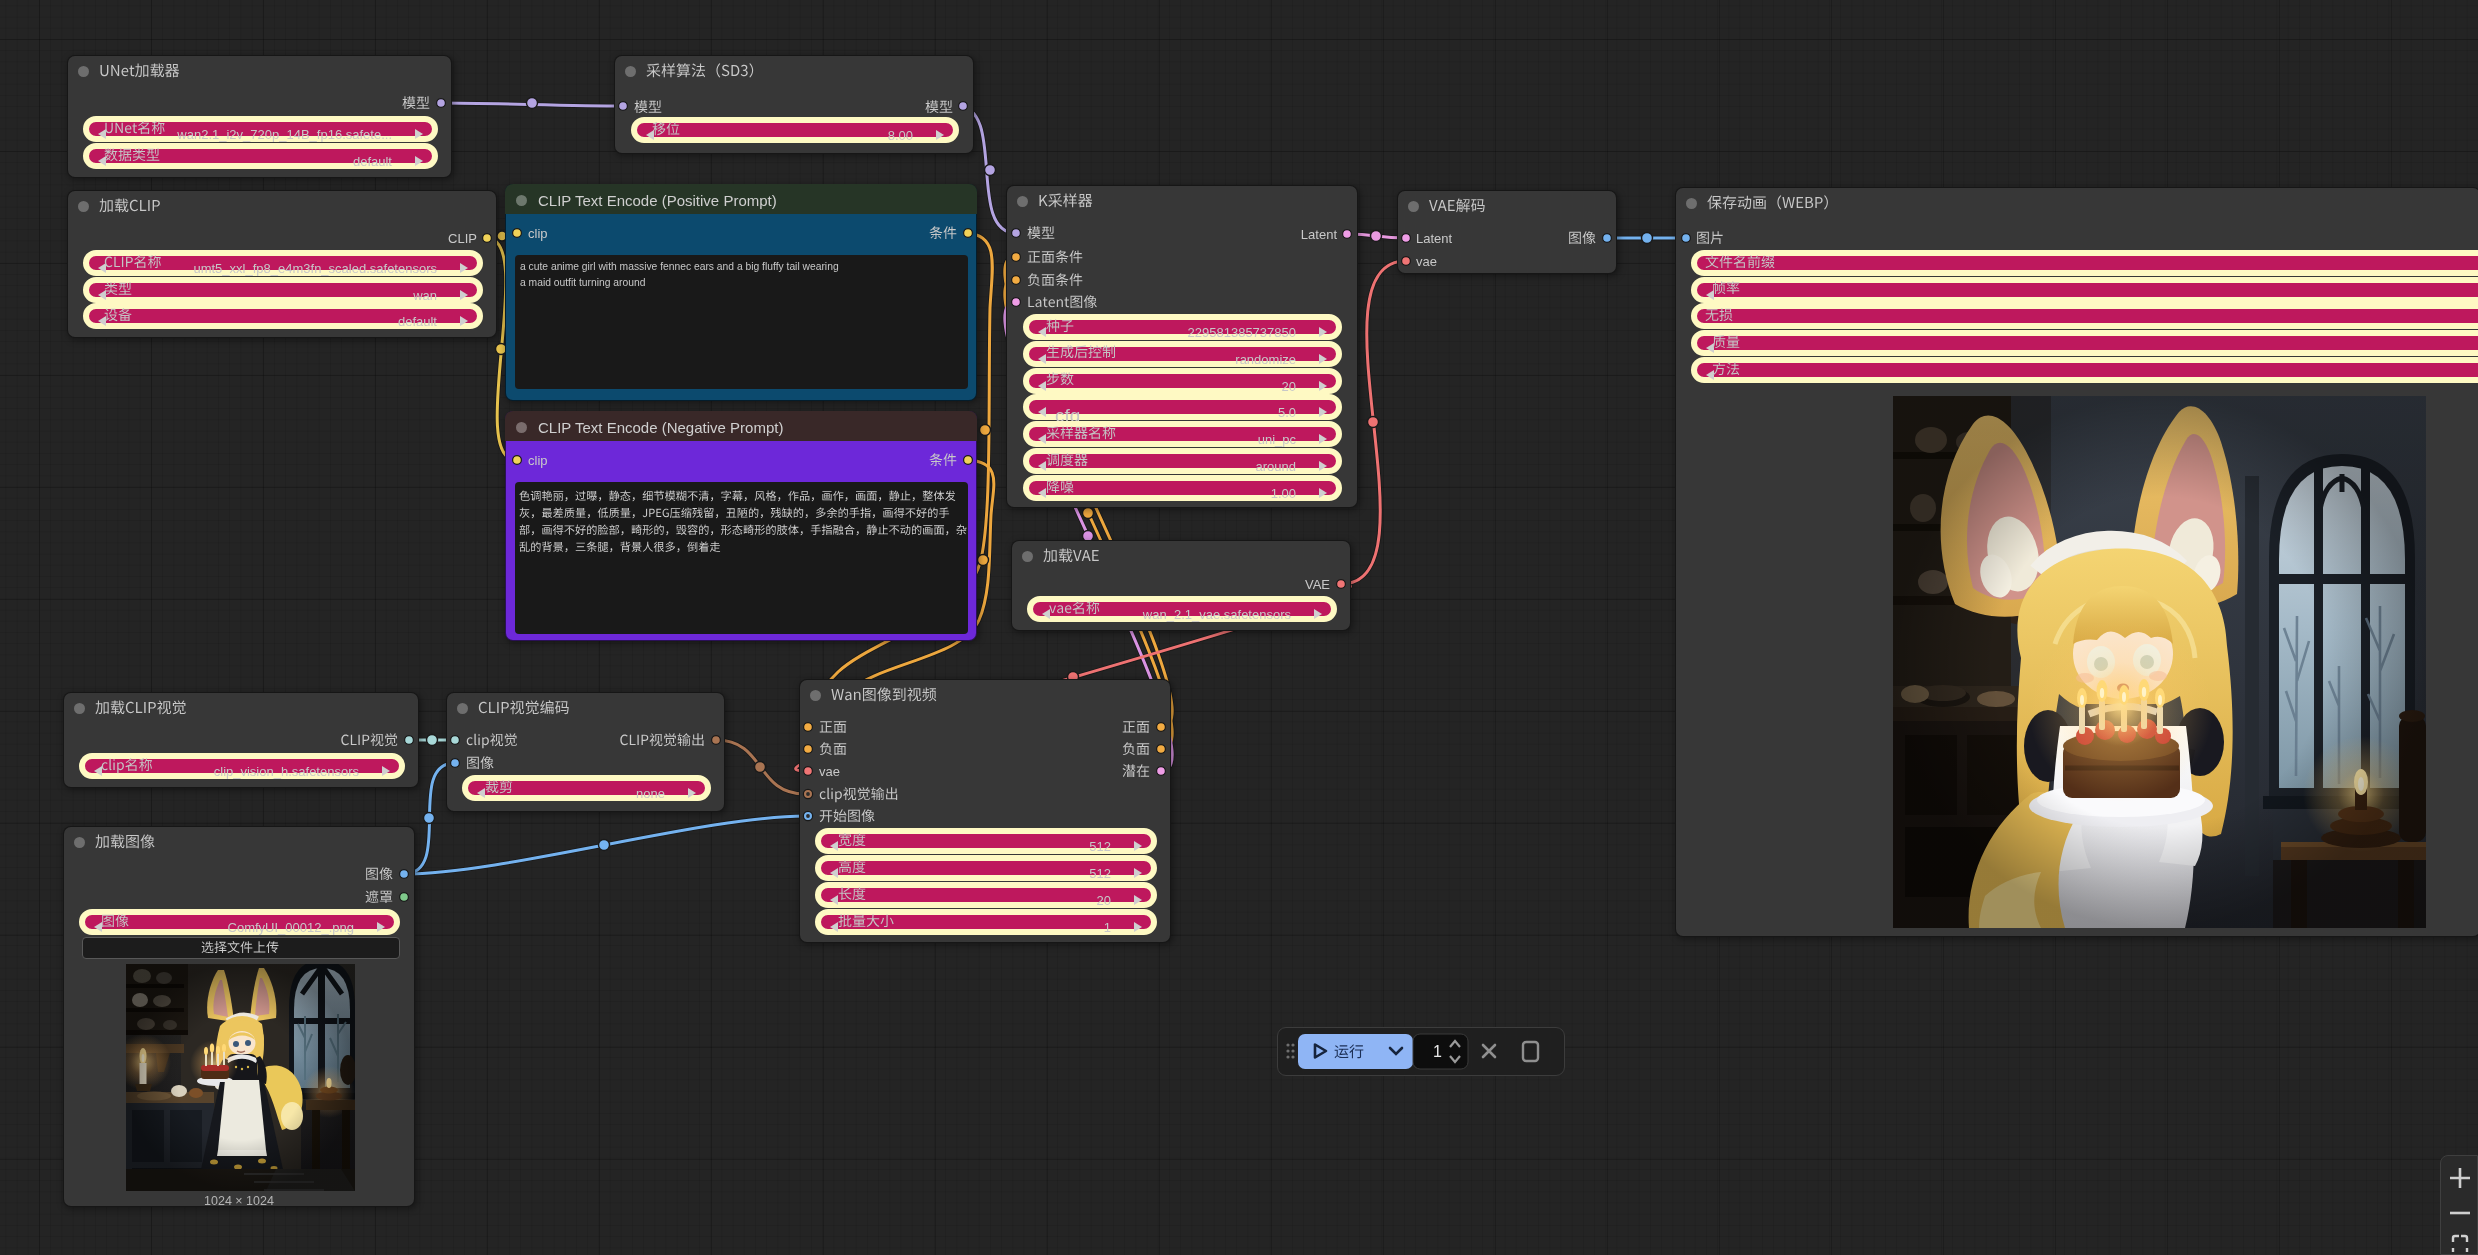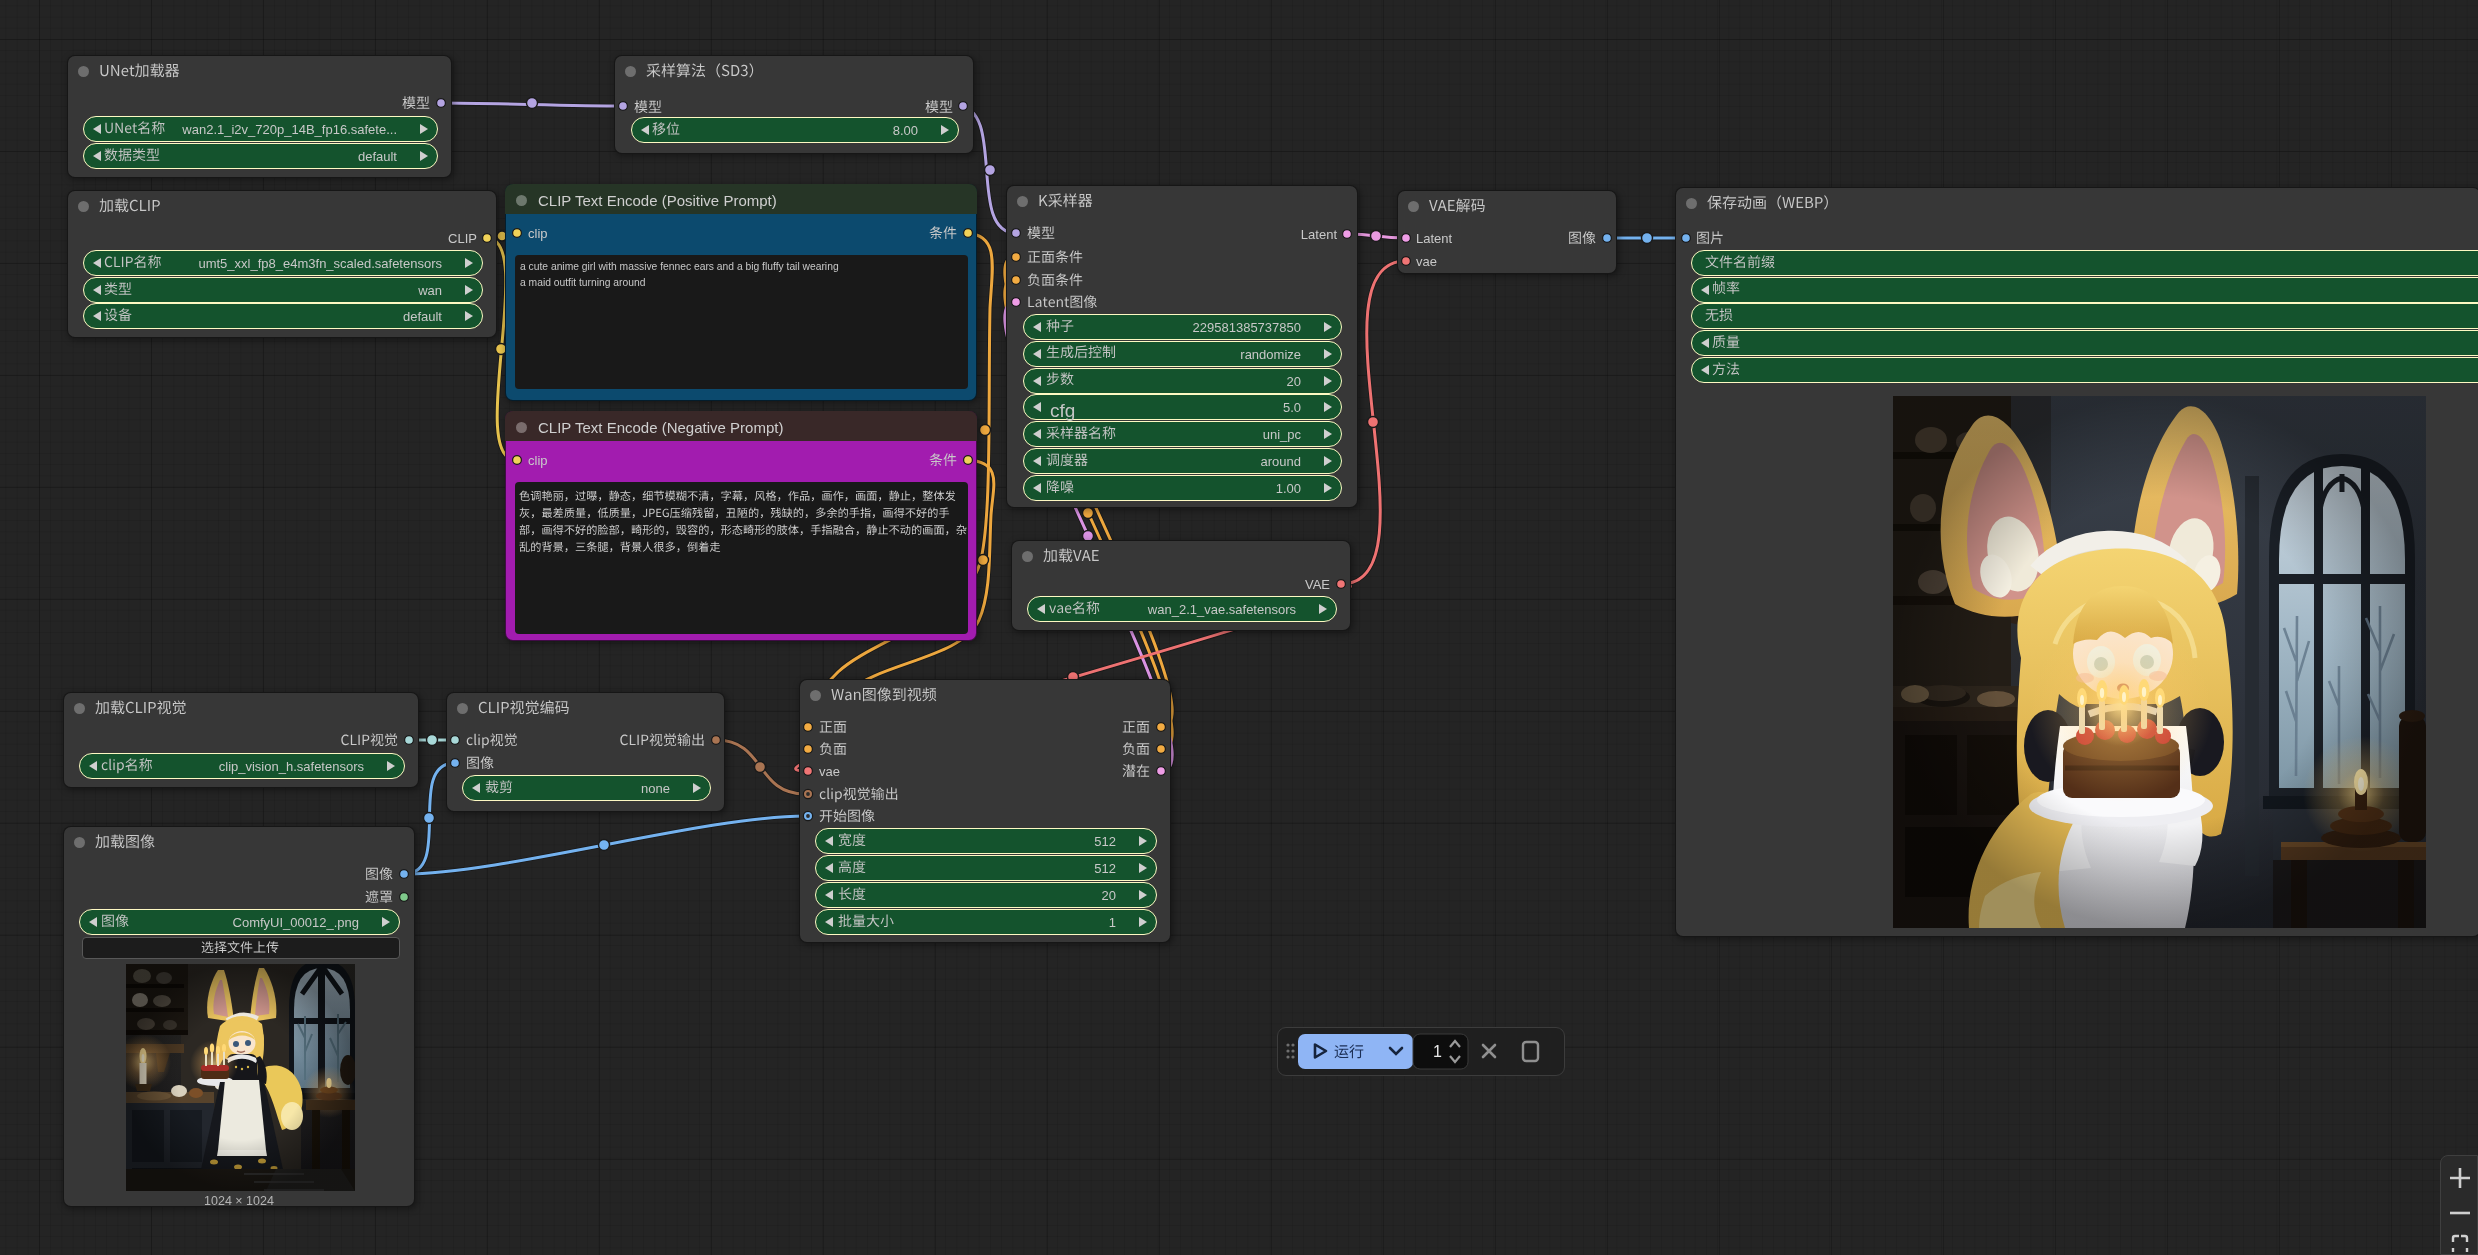--- a/index.html
+++ b/index.html
@@ -13,21 +13,21 @@
  background-size:112px 112px,112px 112px,11.2px 11.2px,11.2px 11.2px;
  background-position:39px 39px,39px 39px,39px 39px,39px 39px;}
 svg.lay{position:absolute;left:0;top:0;width:2478px;height:1255px}
 #wires{z-index:1}
 #overlay{z-index:6;pointer-events:none}
 .node{position:absolute;border-radius:8px;border:1px solid rgba(0,0,0,.6);
  box-shadow:1.5px 2px 7px rgba(0,0,0,.4);background:#373737;z-index:2;box-sizing:border-box}
 .hd{position:absolute;left:-1px;top:-1px;right:-1px;height:30px;border-radius:8px 8px 0 0}
 .dot{position:absolute;left:10px;top:10px;width:11px;height:11px;border-radius:50%;background:#6e6e6e}
 .ti{position:absolute;left:32px;top:7px;font-size:15px;color:#c8c8c8;white-space:nowrap}
-.w{position:absolute;height:26px;background:#14532d;border:1px solid #fef9c3;border-radius:13px;box-sizing:border-box}
+.w{position:absolute;height:26px;background:#be185d;border:6px solid #fef9c3;border-radius:13px;box-sizing:border-box}
 .w .v{position:absolute;right:40px;top:5px;font-size:13px;color:#c8c8c8;white-space:nowrap}
 .w .lb{position:absolute;left:26px;top:5px;font-size:19px;color:#c5c5c5;white-space:nowrap}
 .al{position:absolute;left:9px;top:7px;width:0;height:0;border-style:solid;border-width:5px 8px 5px 0;border-color:transparent #cfcfcf transparent transparent}
 .ar{position:absolute;right:9px;top:7px;width:0;height:0;border-style:solid;border-width:5px 0 5px 8px;border-color:transparent transparent transparent #cfcfcf}
 .ta{position:absolute;background:#191919;border-radius:4px;font-family:Liberation Sans, sans-serif;color:#c8c8c8}
 .art{position:absolute;z-index:3}
 </style></head>
 <body>
 <svg id="wires" class="lay" viewBox="0 0 2478 1255">
 <g fill="none" stroke="#181818" stroke-width="4.6">
@@ -131,21 +131,21 @@
     </div>
 </div>
 
 <div class="node" style="left:505px;top:184px;width:472px;height:217px;background:#0c4a6e">
  <div class="hd" style="background:#263526"></div>
  <span class="dot" style="background:#6d786d"></span>
  <span class="ti" style="color:#cfcfcf">CLIP Text Encode (Positive Prompt)</span>
  <div class="ta" style="left:9px;top:70px;width:453px;height:134px;font-size:10.3px;line-height:15.6px;padding:4px 0 0 5px;box-sizing:border-box">a cute anime girl with massive fennec ears and a big fluffy tail wearing<br>a maid outfit turning around</div>
 </div>
 
-<div class="node" style="left:505px;top:411px;width:472px;height:230px;background:#a21caf">
+<div class="node" style="left:505px;top:411px;width:472px;height:230px;background:#6d28d9">
  <div class="hd" style="background:#392828"></div>
  <span class="dot" style="background:#7a6d6d"></span>
  <span class="ti" style="color:#cfcfcf">CLIP Text Encode (Negative Prompt)</span>
  <div class="ta" style="left:9px;top:70px;width:453px;height:152px"></div>
 </div>
 
 <div class="node" style="left:1006px;top:185px;width:352px;height:323px">
  <span class="dot"></span>
  <div class="w" style="left:16px;top:128px;width:319px">
       <i class="al"></i>

